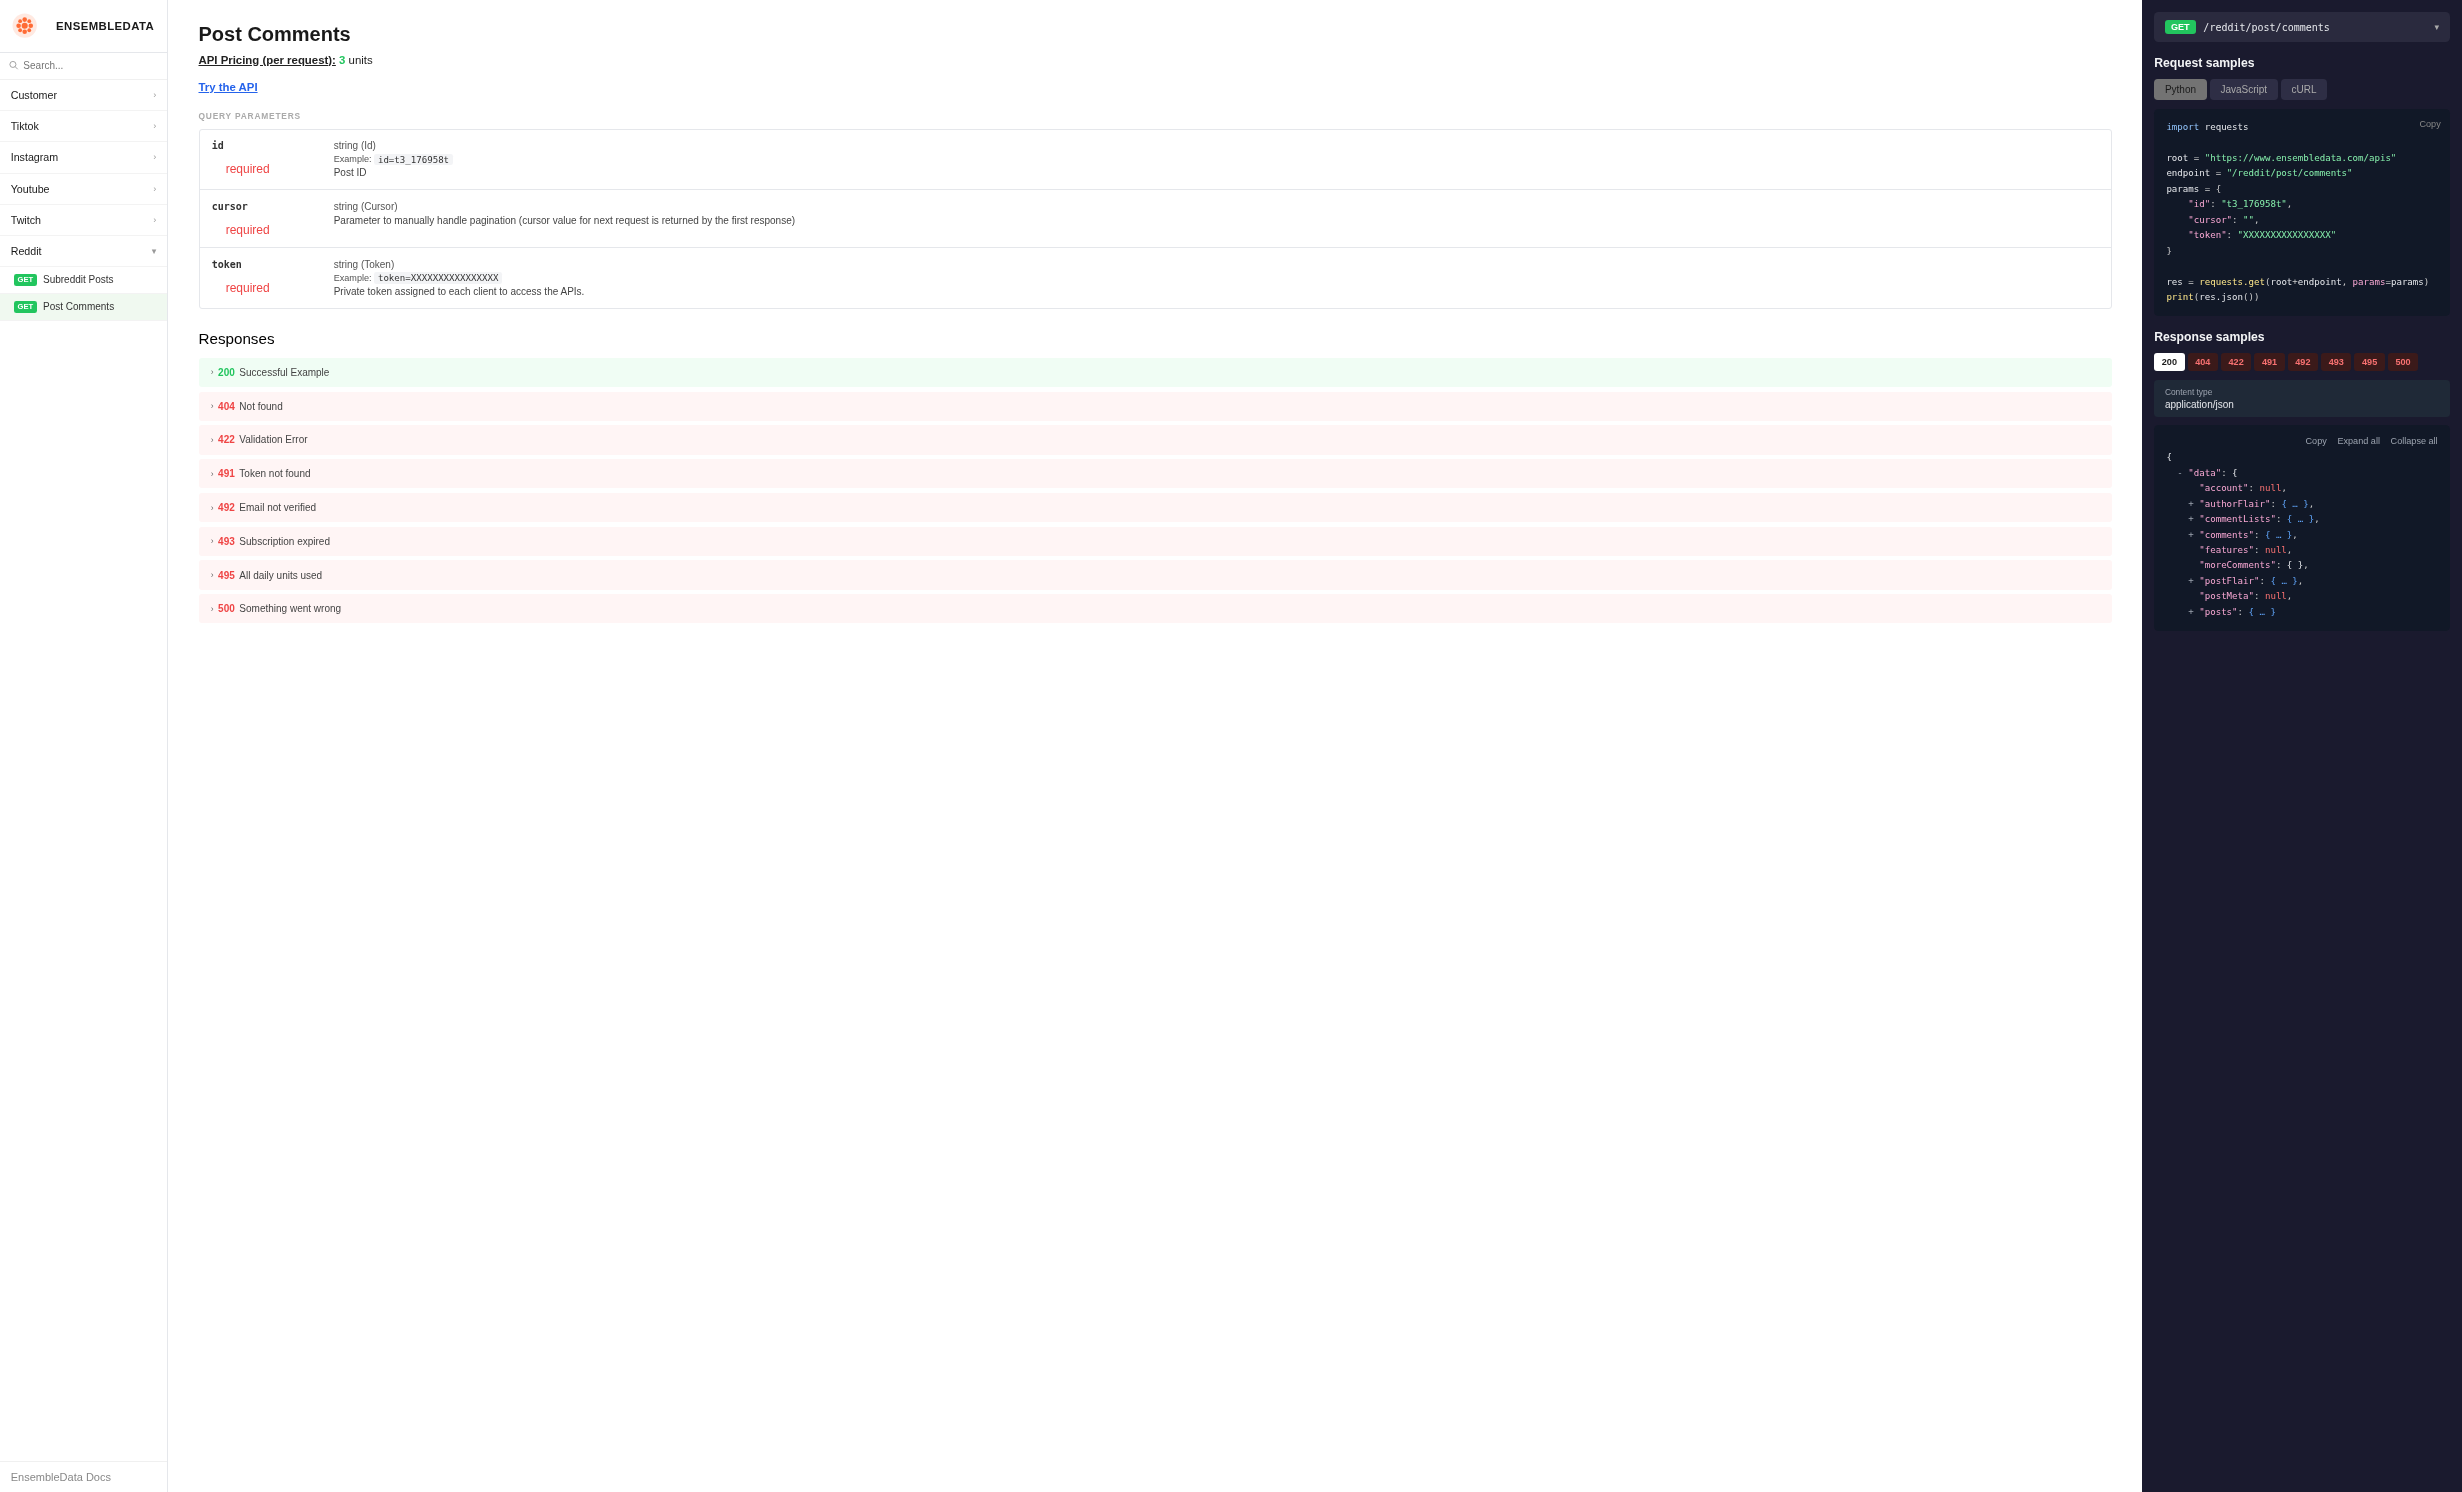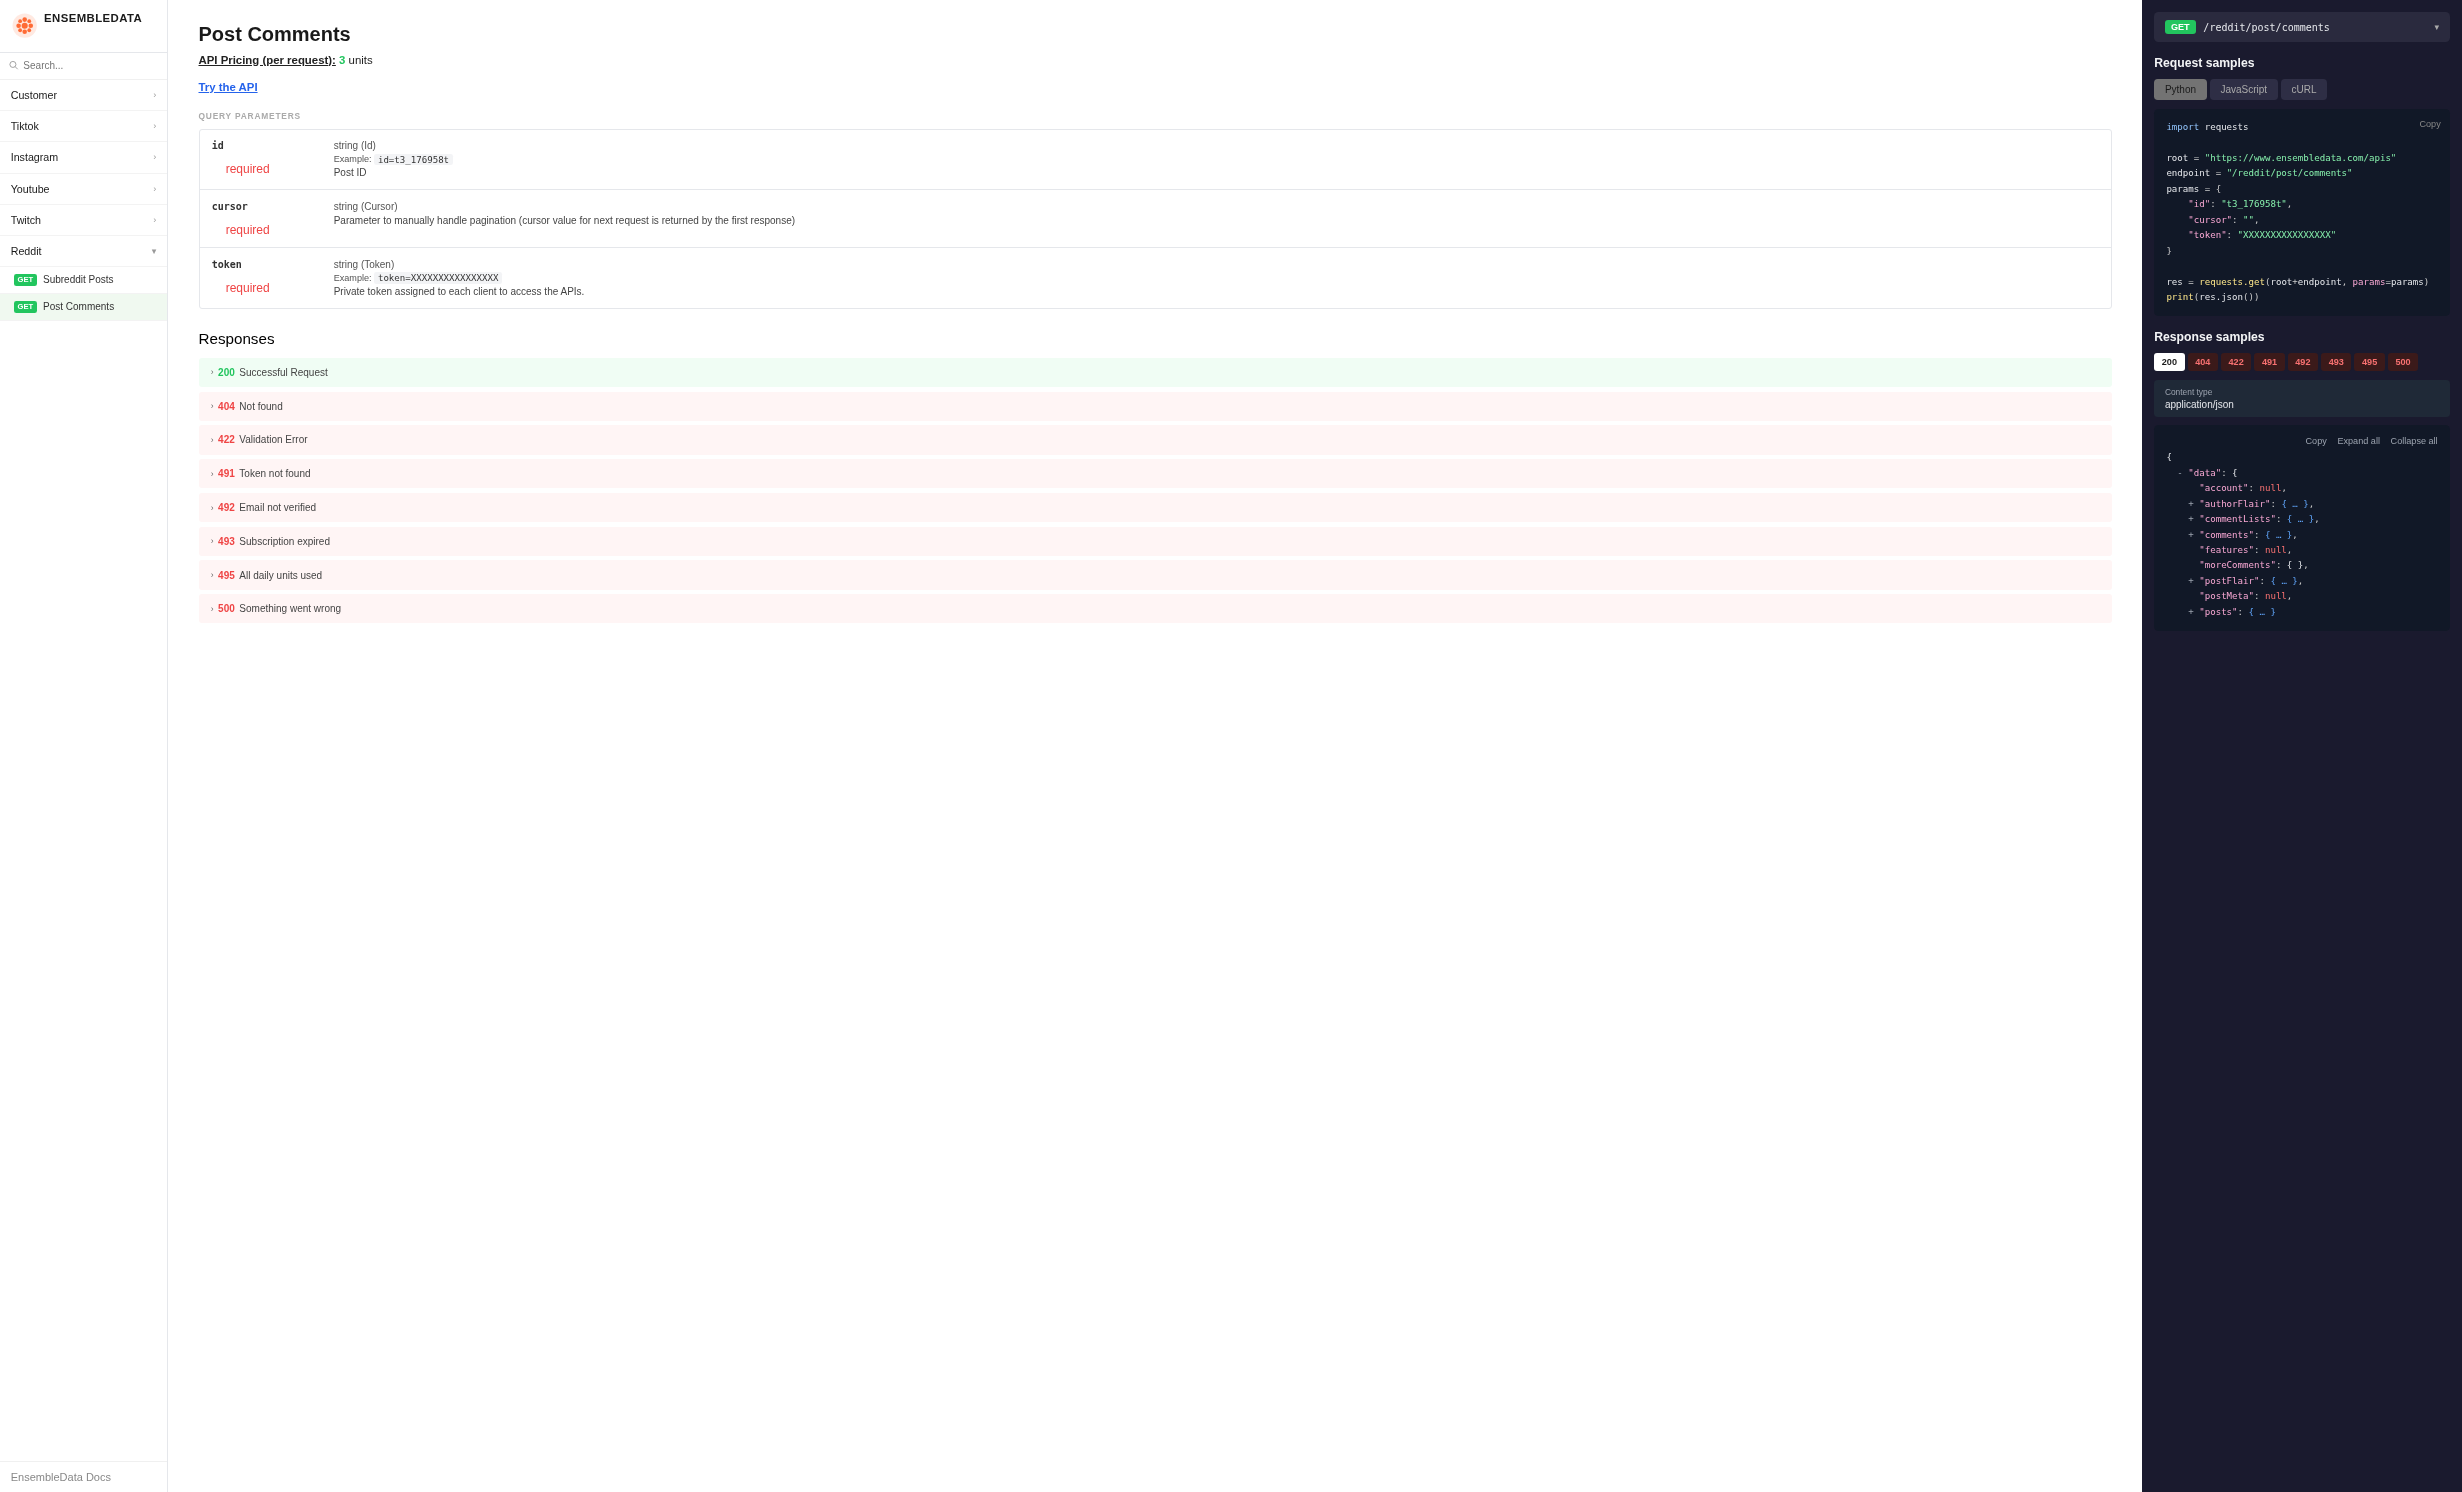--- a/index.html
+++ b/index.html
@@ -10,22 +10,22 @@
       width: 168px;
       min-width: 168px;
       border-right: 0.8px solid #e5e7eb;
       display: flex;
       flex-direction: column;
       background: #fff;
       overflow-y: auto;
     }
     .sidebar-logo {
       display: flex;
-      align-items: flex-start;
-      gap: 6px;
+      align-items: center;
+      gap: 18px;
       padding: 12.2px 10.7px;
       border-bottom: 0.8px solid #e5e7eb;
     }
     .logo-icon {
       width: 27.4px;
       height: 27.4px;
     }
     .logo-text {
       font-size: 11.4px;
       font-weight: 700;
@@ -446,21 +446,21 @@
       <div class="param-desc">Private token assigned to each client to access the APIs.</div>
     </div>
   </div>
     </div>
 
   <div class="responses-title">Responses</div>
   <div id="responses-list">
       <div class="response-item success">
         <span class="response-chevron">›</span> 
         <span class="response-code-success">200</span> 
-        <span class="response-label">Successful Request</span>
+        <span class="response-label">Successful Example</span>
       </div>
       <div class="response-item error">
         <span class="response-chevron">›</span> 
         <span class="response-code-error">404</span> 
         <span class="response-label">Not found</span>
       </div>
       <div class="response-item error">
         <span class="response-chevron">›</span> 
         <span class="response-code-error">422</span> 
         <span class="response-label">Validation Error</span>

